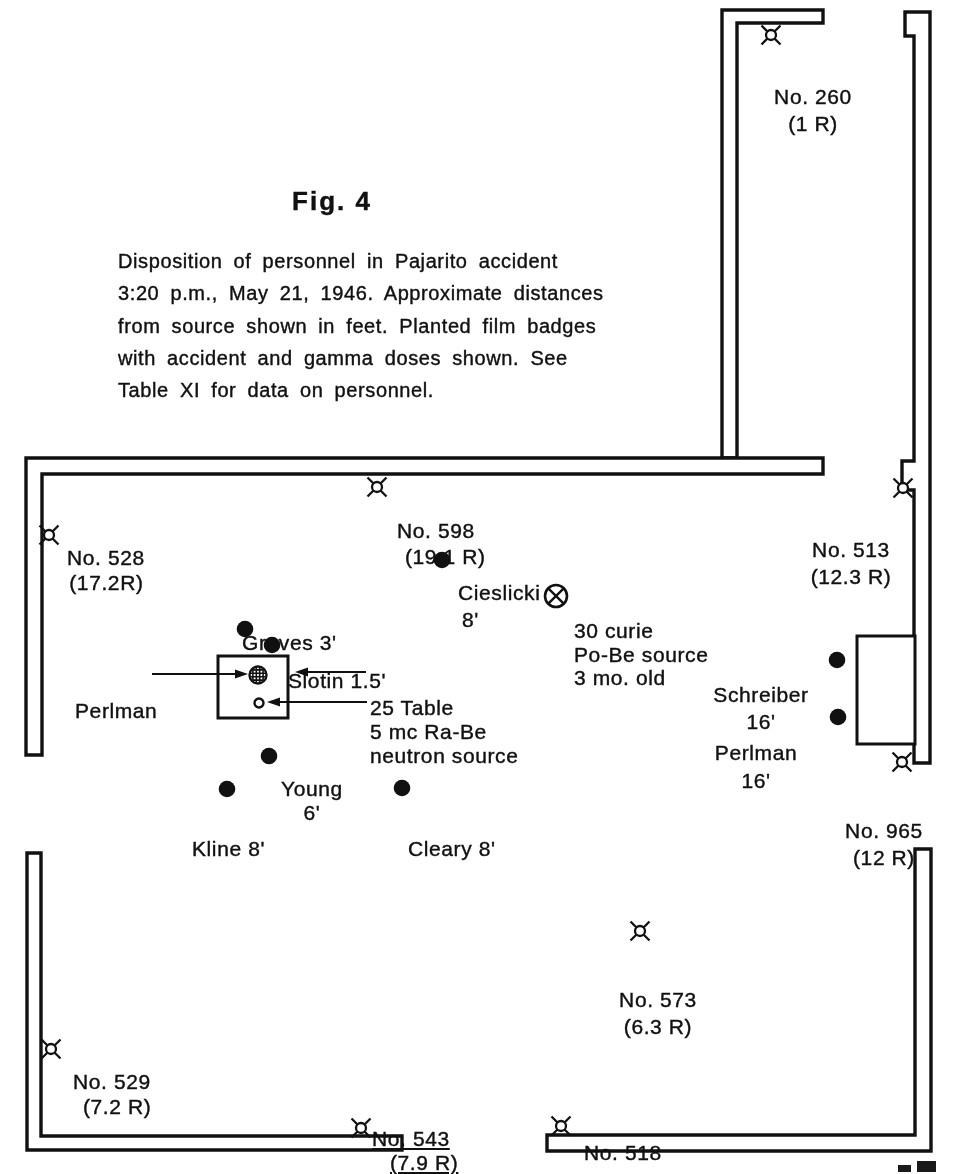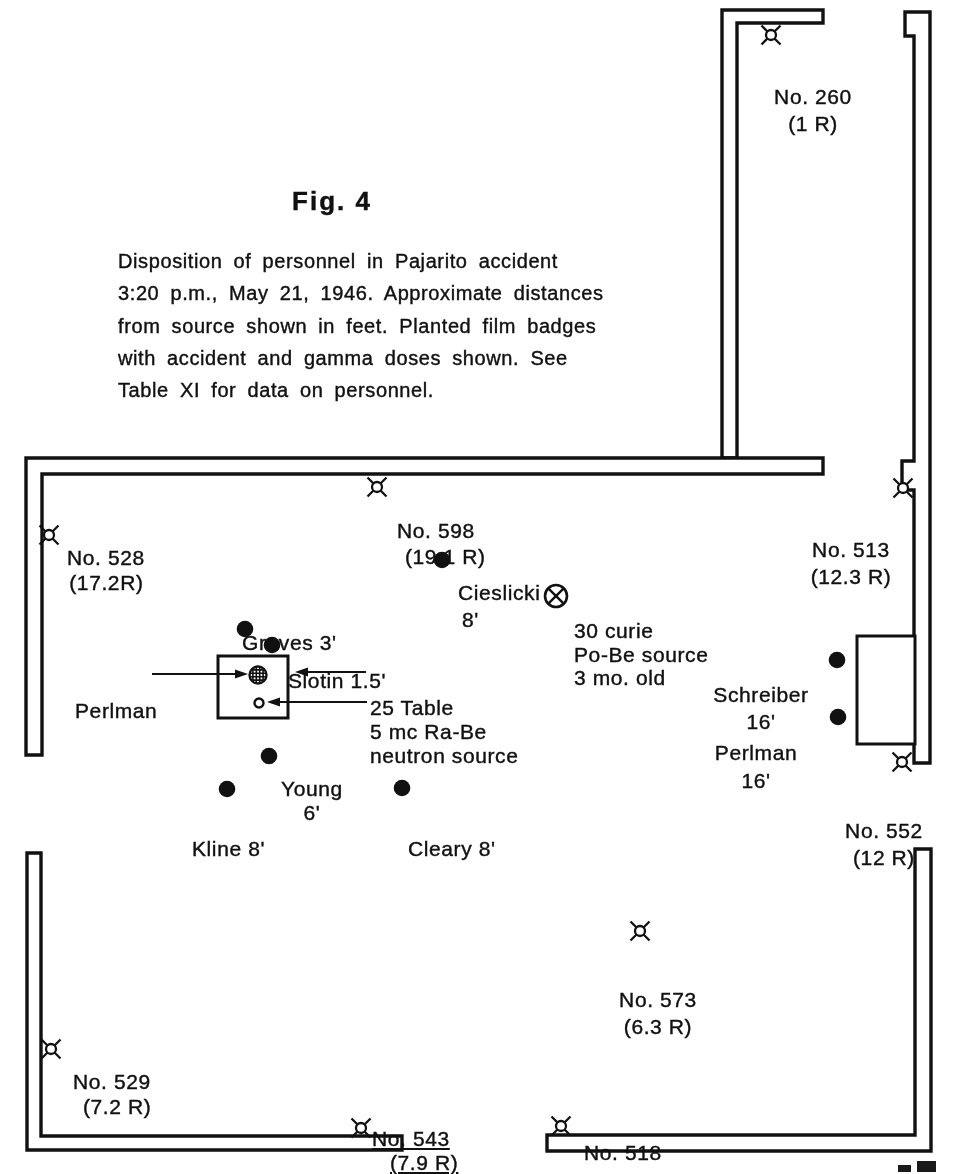--- a/index.html
+++ b/index.html
@@ -212,21 +212,21 @@
       </div>
       <div class="lbl center" style="left: 761px; top: 645px; line-height: 27px;">
         <div>Schreiber</div>
         <div>16'</div>
       </div>
       <div class="lbl center" style="left: 756px; top: 703px; line-height: 28px;">
         <div>Perlman</div>
         <div>16'</div>
       </div>
       <div class="lbl center" style="left: 884px; top: 781px; line-height: 27px;">
-        <div>No. 552</div>
+        <div>No. 965</div>
         <div>(12 R)</div>
       </div>
       <div class="lbl center" style="left: 658px; top: 950px; line-height: 27px;">
         <div>No. 573</div>
         <div>(6.3 R)</div>
       </div>
       <div class="lbl" style="left: 73px; top: 1033px; line-height: 25px;">
         <div>No. 529</div>
         <div style="margin-left: 10px;">(7.2 R)</div>
       </div>

